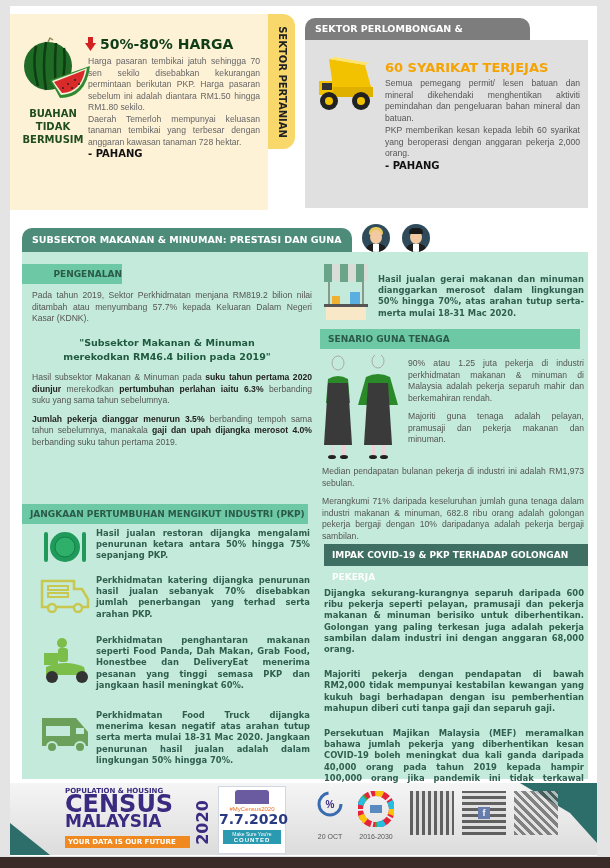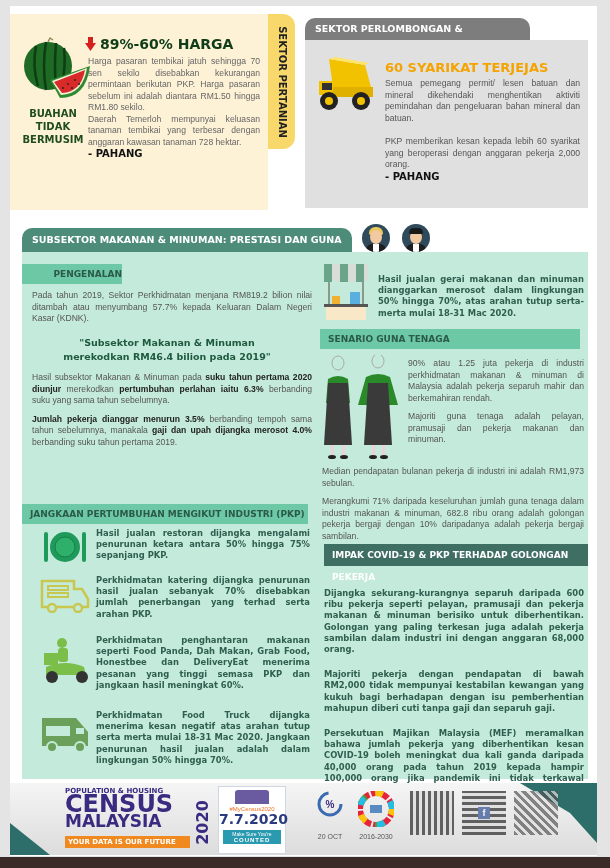--- a/index.html
+++ b/index.html
@@ -17,21 +17,21 @@
   .agri-text { position: absolute; left: 78px; top: 42px; width: 172px; font-size: 8.6px; line-height: 11.5px; color: #666; text-align: justify; }
   .agri-text p { }
   .src { color: #111; font-weight: bold; font-family: "DejaVu Sans", sans-serif; font-size: 10px; }
 
   
   .mining-head { position: absolute; left: 295px; top: 12px; width: 225px; height: 22px; background: #7d7d7d; border-radius: 10px 10px 0 0; color: #fff; font-family: "DejaVu Sans", sans-serif; font-weight: bold; font-size: 9.5px; line-height: 22px; padding-left: 10px; }
   .mining { position: absolute; left: 295px; top: 34px; width: 283px; height: 168px; background: #e0e0e0; }
   .truck { position: absolute; left: 10px; top: 17px; width: 65px; height: 55px; }
   .mining-title { position: absolute; left: 80px; top: 20px; font-family: "DejaVu Sans", sans-serif; font-weight: bold; font-size: 13px; color: #f5a300; }
   .mining-text { position: absolute; left: 80px; top: 38px; width: 195px; font-size: 8.6px; line-height: 11.5px; color: #555; text-align: justify; }
-  .mining-text p { margin-bottom: 12px; }
+  .mining-text p { margin-bottom: 1px; }
 
   
   .mid-head { position: absolute; left: 12px; top: 222px; width: 330px; height: 24px; background: #4e8c7a; border-radius: 10px 10px 0 0; color: #fff; font-family: "DejaVu Sans", sans-serif; font-weight: bold; font-size: 9.5px; line-height: 24px; padding-left: 10px; }
   .avatar { position: absolute; top: 218px; width: 28px; height: 28px; border-radius: 50%; background: #2f4a5a; overflow: hidden; }
   .avatar .face { position: absolute; left: 8px; top: 6px; width: 12px; height: 14px; border-radius: 50%; background: #f2c9a0; }
   .avatar .hair-f { position: absolute; left: 7px; top: 3px; width: 14px; height: 8px; border-radius: 7px 7px 2px 2px; background: #e8c860; }
   .avatar .hair-m { position: absolute; left: 7px; top: 4px; width: 14px; height: 6px; border-radius: 7px 7px 2px 2px; background: #1a1a1a; }
   .avatar .body { position: absolute; left: 4px; top: 20px; width: 20px; height: 12px; background: #1e1e1e; border-radius: 6px 6px 0 0; }
   .avatar .shirt { position: absolute; left: 11px; top: 20px; width: 6px; height: 8px; background: #fff; }
 
@@ -69,21 +69,21 @@
     <div class="melon-label">
       <div>BUAHAN</div>
       <div>TIDAK</div>
       <div>BERMUSIM</div>
     </div>
     <div class="agri-title">
       <svg width="11" height="14" viewBox="0 0 11 14">
           <rect x="3" y="0" width="5" height="7" fill="#d52020"></rect>
           <polygon points="0,6 11,6 5.5,14" fill="#d52020"></polygon>
         </svg>
-      <span>89%-60% HARGA</span>
+      <span>50%-80% HARGA</span>
     </div>
     <div class="agri-text">
       <p>Harga pasaran tembikai jatuh sehingga 70 sen sekilo disebabkan kekurangan permintaan berikutan PKP. Harga pasaran sebelum ini adalah diantara RM1.50 hingga RM1.80 sekilo.</p>
       <p style="margin-bottom:0">Daerah Temerloh mempunyai keluasan tanaman tembikai yang terbesar dengan anggaran kawasan tanaman 728 hektar.</p>
       <div class="src">- PAHANG</div>
     </div>
   </div>
   <div class="agri-tab">
     <span>SEKTOR PERTANIAN</span>
   </div>

